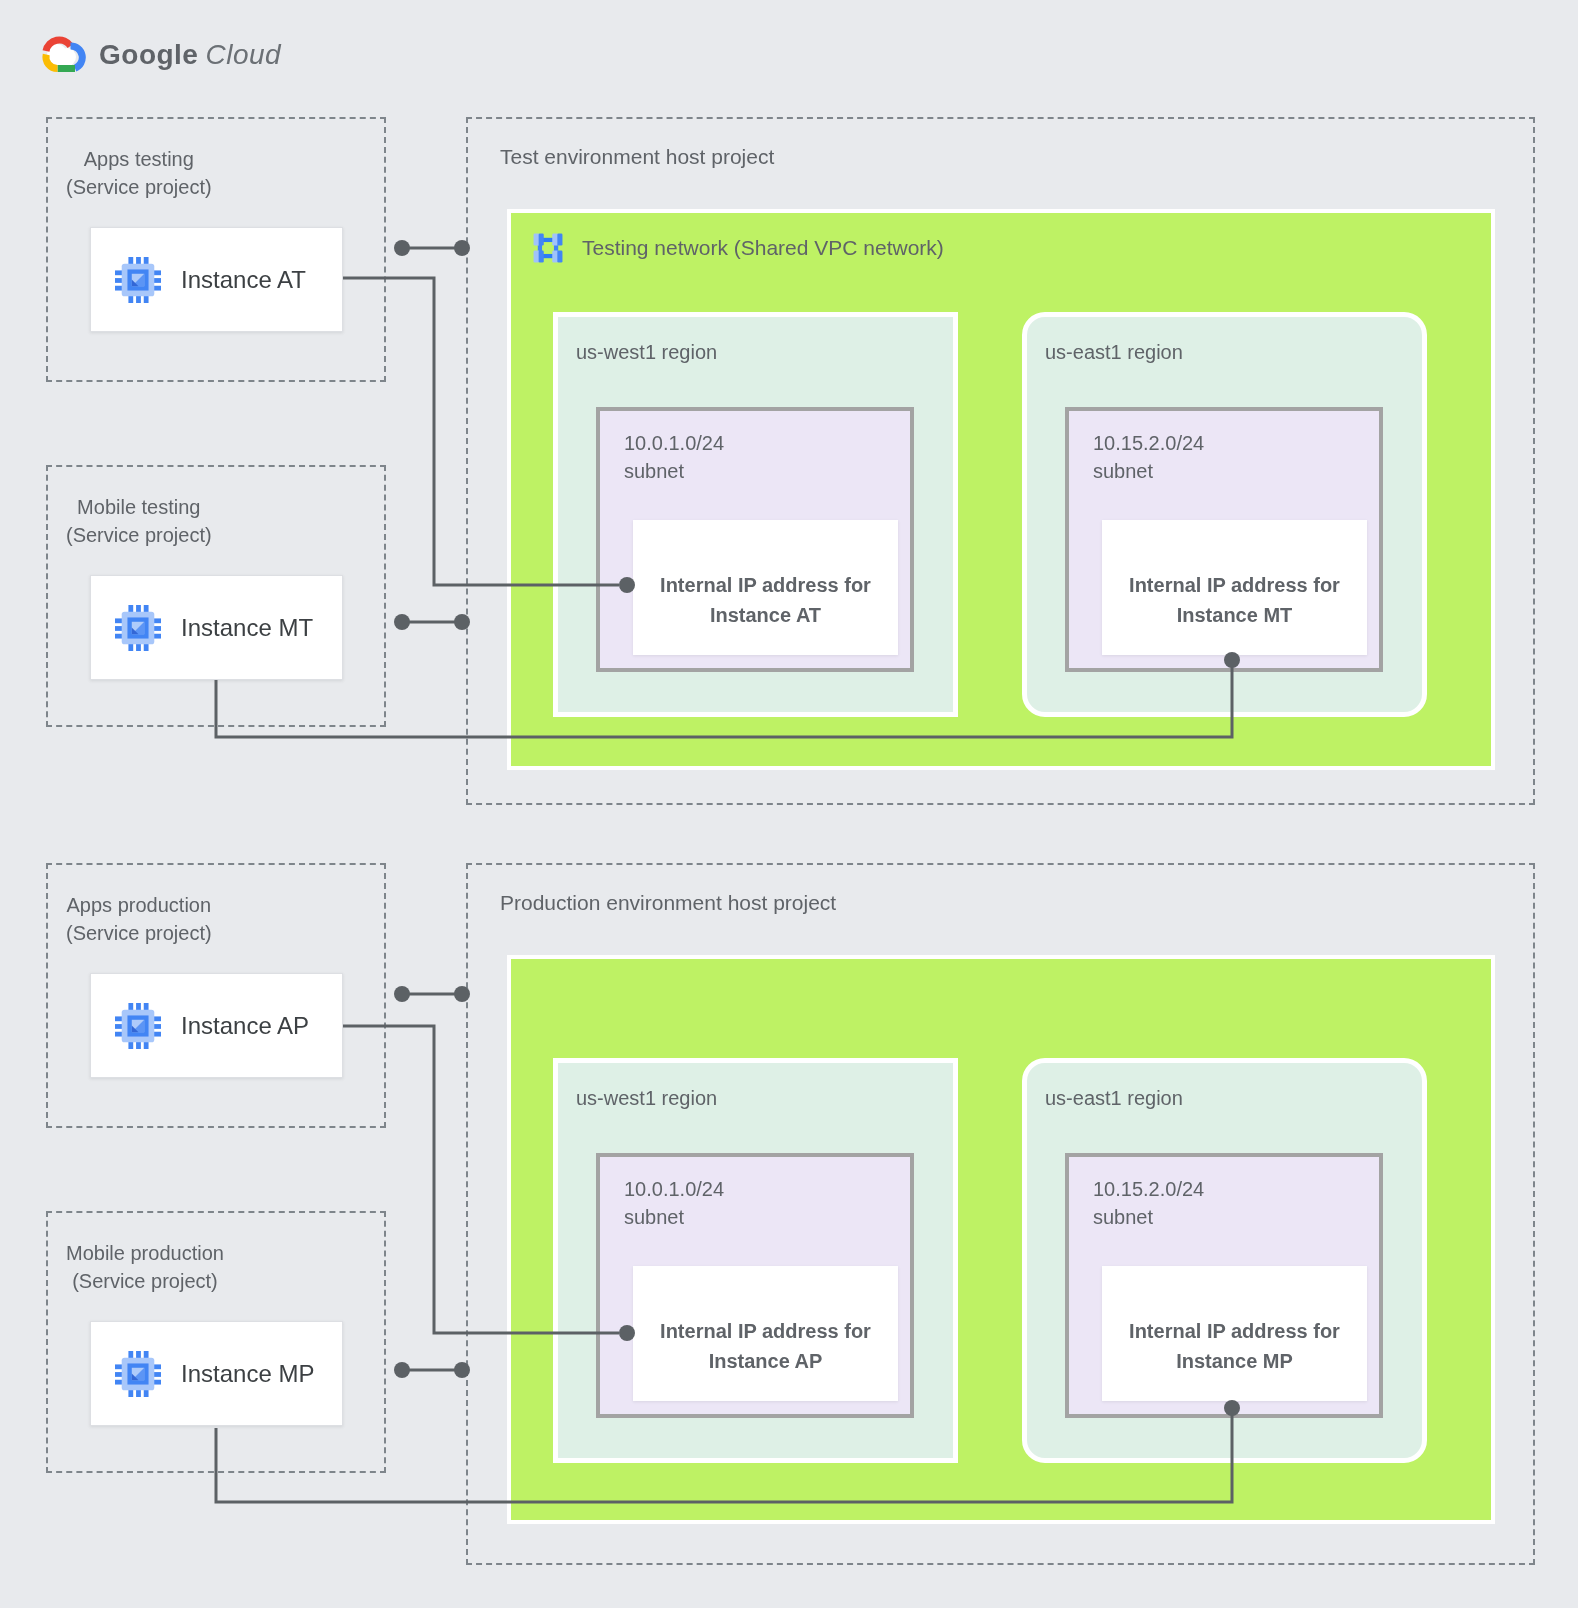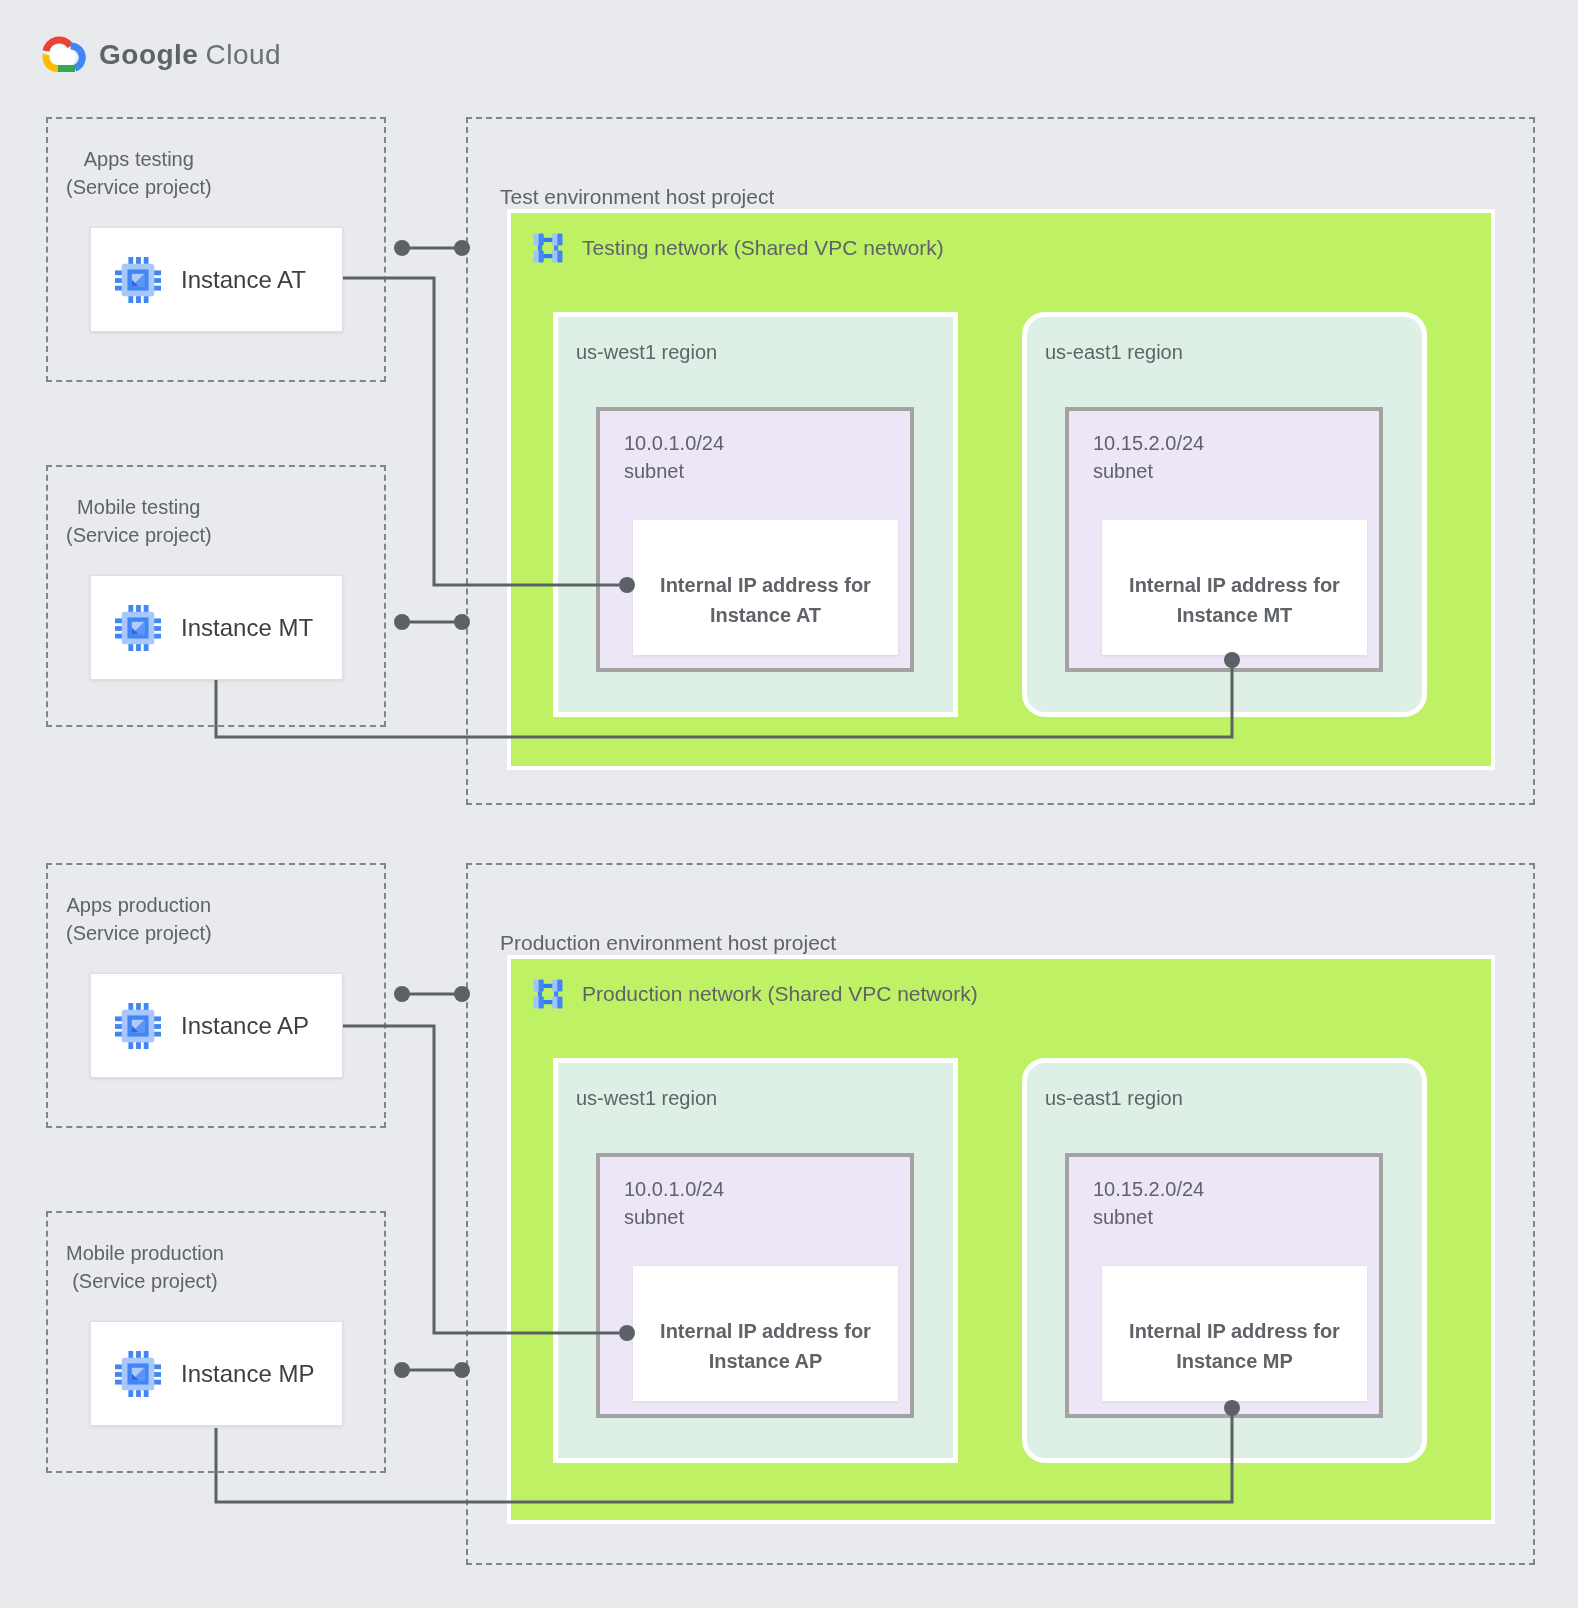--- a/index.html
+++ b/index.html
@@ -7,21 +7,21 @@
     position:relative; width:1578px; height:1608px;
     background:#E8EAED; overflow:hidden;
     font-family:"Liberation Sans", sans-serif;
   }
 
   
   .logo { position:absolute; left:34px; top:34px; display:flex; align-items:center; gap:13px; }
   .logo svg { display:block; }
   .logo-text { font-size:28px; color:#5F6368; letter-spacing:.5px; white-space:nowrap; }
   .logo-text .brand { font-weight:700; color:#5F6368; margin-right:7px; }
-  .logo-text .product { font-weight:400; color:#6B7075; }
+  .logo-text .product { font-weight:400; color:#6B7075;font-style:italic; }
 
   
   .group { position:absolute; left:0; width:1578px; }
   #group0 { top:117px; height:700px; }
   #group1 { top:863px; height:712px; }
 
   
   .sp { position:absolute; left:46px; width:340px; border:2px dashed #7E858B; box-sizing:border-box;text-align:center; }
   .sp.sp1 { top:0; height:265px; }
   .sp.sp2 { top:348px; height:262px; }
@@ -32,21 +32,21 @@
     background:#fff; border:1px solid #DDDFE3; box-sizing:border-box;
     box-shadow:0 1px 3px rgba(60,64,67,.12);
     display:flex; align-items:center; padding-left:24px; gap:20px;
   }
   .instance-label { font-size:24px; color:#3C4043; }
 
   
   .host { position:absolute; left:466px; top:0; width:1069px; border:2px dashed #7E858B; box-sizing:border-box; }
   #group0 .host { height:688px; }
   #group1 .host { height:702px; }
-  .host-title { position:absolute; left:32px; top:26px; font-size:21px; color:#5F6368;margin-top:40px; }
+  .host-title { position:absolute; left:32px; top:26px; font-size:21px; color:#5F6368; }
 
   
   .network { position:absolute; left:39px; top:90px; width:988px; background:#bef264; border:4px solid #fff; box-sizing:border-box; }
   #group0 .network { height:561px; }
   #group1 .network { height:569px; }
   .net-head { position:absolute; left:20px; top:18px; display:flex; align-items:center; gap:17px; }
   .net-label { font-size:21px; color:#5F6368; }
 
   
   .region { position:absolute; top:99px; width:405px; height:405px; background:#DEF0E6; border:5px solid #fff; box-sizing:border-box;padding-left:17px; }
@@ -275,39 +275,20 @@
           <polygon points="17.5,30.5 24.5,30.5 17.5,23.5" fill="#3367D6"></polygon>
         </svg>
         <span class="instance-label">Instance MP</span>
       </div>
     </div>
 
     <div class="host">
       <div class="host-title">Production environment host project</div>
 
       <div class="network">
-        <div class="net-head">
-          <svg width="34" height="34" viewBox="0 0 40 40">
-            <rect x="14" y="8" width="12" height="5" fill="#2E7CF3"></rect>
-            <rect x="14" y="27" width="12" height="5" fill="#2E7CF3"></rect>
-            <rect x="8" y="14" width="5" height="12" fill="#4285F4"></rect>
-            <rect x="27" y="14" width="5" height="12" fill="#4285F4"></rect>
-            <g>
-              <rect x="3" y="3" width="7" height="14" rx="1.5" fill="#A0C3FA"></rect>
-                <rect x="9" y="3" width="6" height="14" rx="1.5" fill="#4285F4"></rect>
-              <rect x="25" y="3" width="7" height="14" rx="1.5" fill="#A0C3FA"></rect>
-                <rect x="31" y="3" width="6" height="14" rx="1.5" fill="#4285F4"></rect>
-              <rect x="3" y="23" width="7" height="14" rx="1.5" fill="#A0C3FA"></rect>
-                <rect x="9" y="23" width="6" height="14" rx="1.5" fill="#4285F4"></rect>
-              <rect x="25" y="23" width="7" height="14" rx="1.5" fill="#A0C3FA"></rect>
-                <rect x="31" y="23" width="6" height="14" rx="1.5" fill="#4285F4"></rect>
-            </g>
-          </svg>
-          <span class="net-label">Production network (Shared VPC network)</span>
-        </div>
 
         <div class="region west">
           <div class="region-label">us-west1 region</div>
           <div class="subnet">
             <div class="subnet-label">
               <div>10.0.1.0/24</div>
               <div>subnet</div>
             </div>
             <div class="ip-box">
               <div class="ip-text">

